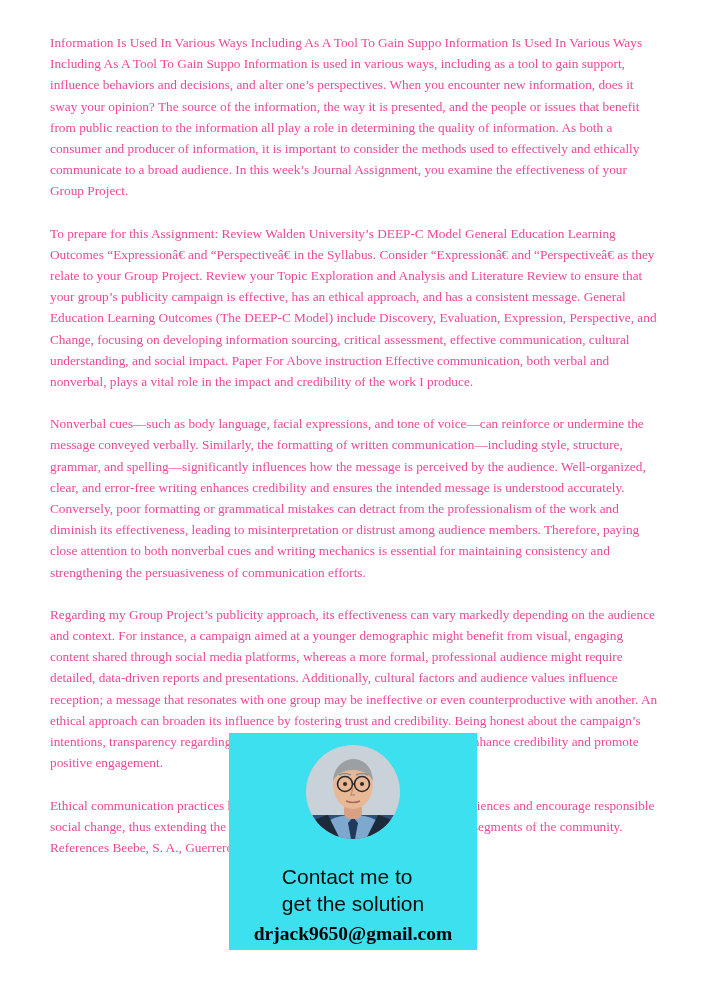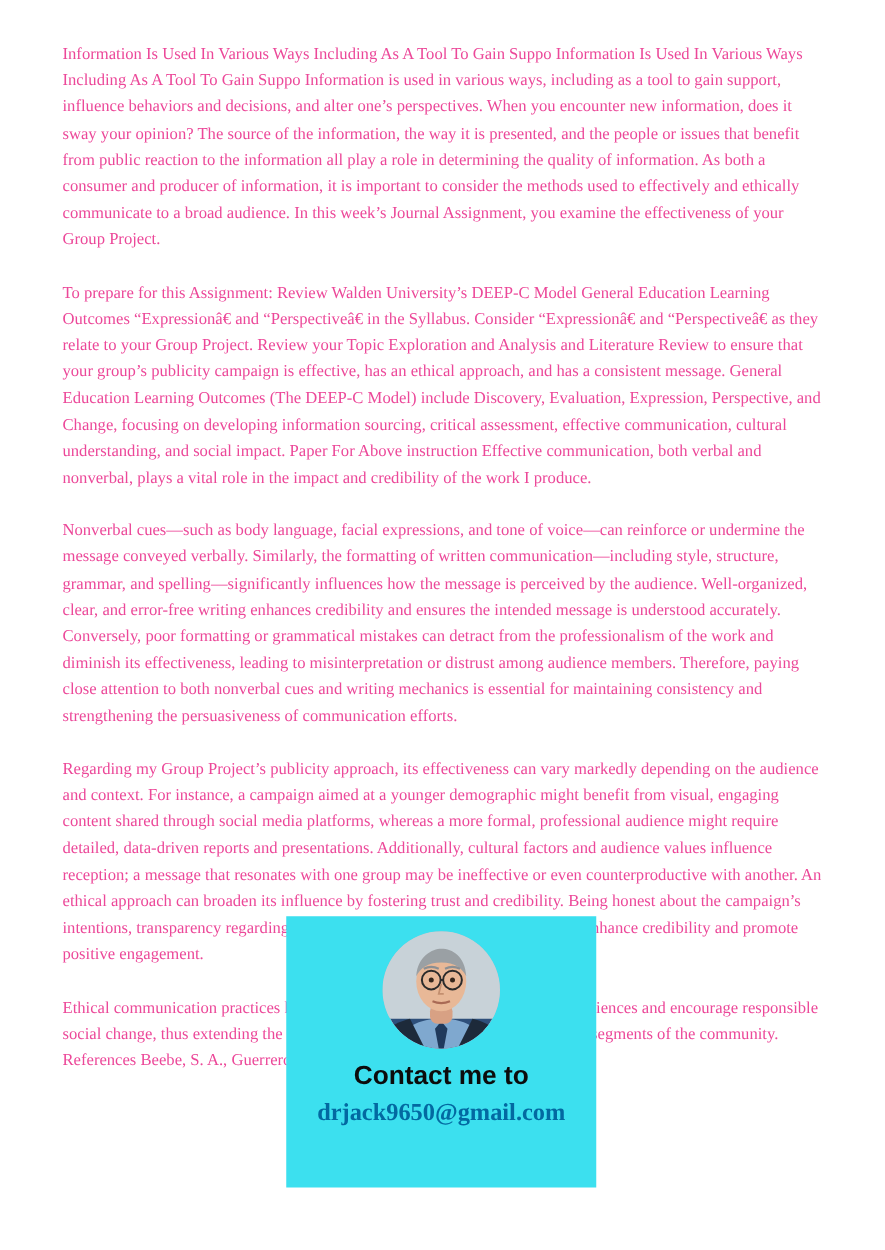--- a/index.html
+++ b/index.html
@@ -58,36 +58,36 @@
     border-radius: 50%;
     overflow: hidden;
     position: relative;
     background: #b9c6cf;
     flex: none;
   }
   .avatar svg {
     display: block;
   }
   .overlay-text {
-    margin-top: 8px;
+    margin-top: 24px;
     text-align: left;
     font-family: "Liberation Sans", sans-serif;
-    font-weight: bold;
+    font-weight: normal;
     font-size: 21px;
     line-height: 27px;
     color: #0c0c0c;
   }
   .overlay-email {
     margin-top: 4px;
     text-align: center;
     font-family: "Liberation Serif", serif;
     font-weight: bold;
     font-size: 19.5px;
     line-height: 25px;
-    color: #0369a1;
+    color: #000000;
   }
 </style>
 </head>
 <body>
 
 <div class="page">
 
   <div class="doc-body">
     <p class="para">Information Is Used In Various Ways Including As A Tool To Gain Suppo Information Is Used In Various Ways Including As A Tool To Gain Suppo Information is used in various ways, including as a tool to gain support, influence behaviors and decisions, and alter one’s perspectives. When you encounter new information, does it sway your opinion? The source of the information, the way it is presented, and the people or issues that benefit from public reaction to the information all play a role in determining the quality of information. As both a consumer and producer of information, it is important to consider the methods used to effectively and ethically communicate to a broad audience. In this week’s Journal Assignment, you examine the effectiveness of your Group Project.</p>
     <p class="para">To prepare for this Assignment: Review Walden University’s DEEP-C Model General Education Learning Outcomes “Expressionâ€ and “Perspectiveâ€ in the Syllabus. Consider “Expressionâ€ and “Perspectiveâ€ as they relate to your Group Project. Review your Topic Exploration and Analysis and Literature Review to ensure that your group’s publicity campaign is effective, has an ethical approach, and has a consistent message. General Education Learning Outcomes (The DEEP-C Model) include Discovery, Evaluation, Expression, Perspective, and Change, focusing on developing information sourcing, critical assessment, effective communication, cultural understanding, and social impact. Paper For Above instruction Effective communication, both verbal and nonverbal, plays a vital role in the impact and credibility of the work I produce.</p>
@@ -131,17 +131,18 @@
           <path d="M33 30 Q39 27 45 30" stroke="#8b8f93" stroke-width="1.6" fill="none"></path>
           <path d="M50 30 Q56 27 62 30" stroke="#8b8f93" stroke-width="1.6" fill="none"></path>
 
           <path d="M47 42 L45 50 L49 50" stroke="#c38f6f" stroke-width="1.4" fill="none"></path>
           <path d="M40 56 Q47 59 54 56" stroke="#a96a55" stroke-width="1.6" fill="none"></path>
         </g>
       </svg>
     </div>
     <div class="overlay-text">
       <div>Contact me to</div>
+      <div>get the solution</div>
     </div>
     <div class="overlay-email">drjack9650@gmail.com</div>
   </div>
 
 </div>
 
 </body></html>

